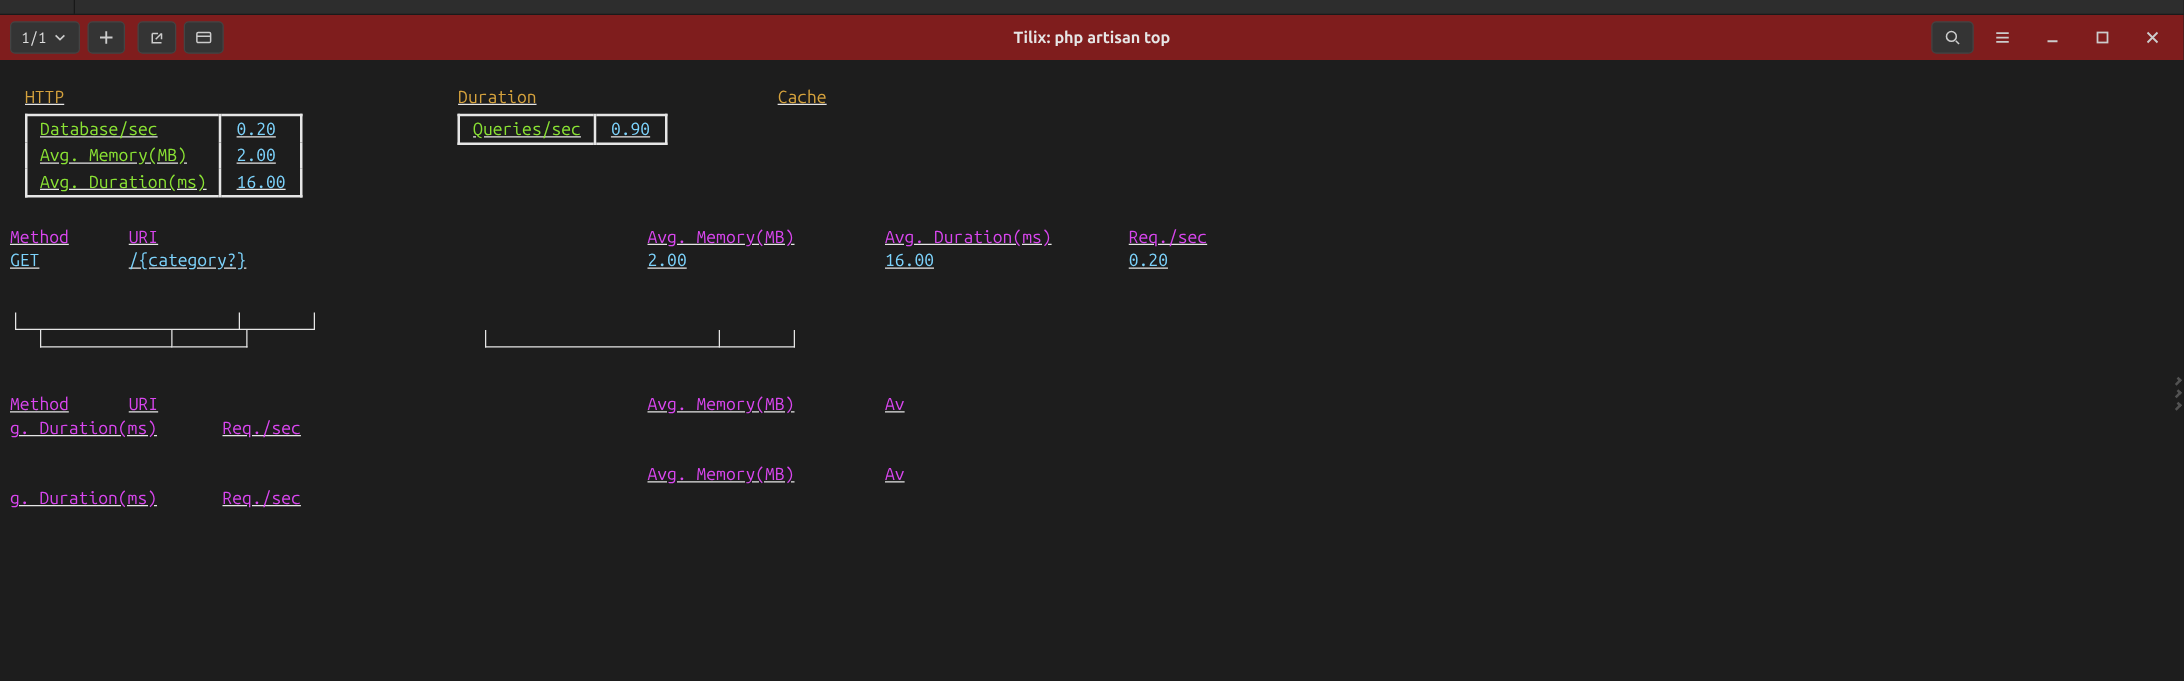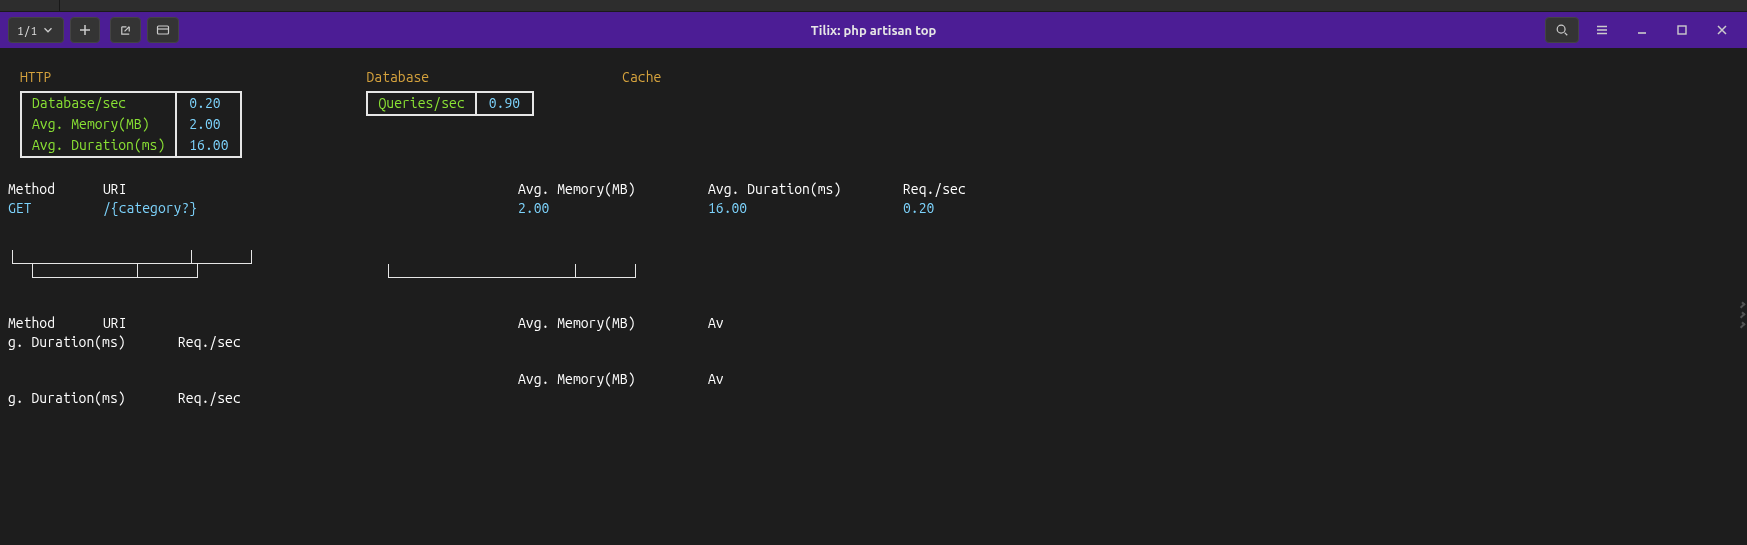--- a/index.html
+++ b/index.html
@@ -18,21 +18,21 @@
   border-bottom: 1px solid #1a1a1a;
   display: flex;
 }
 .tabbar .ghost-tab {
   width: 60px;
   height: 100%;
   border-right: 1px solid #181818;
 }
 .titlebar {
   height: 36px;
-  background: #4c1d95;
+  background: #7f1d1d;
   display: flex;
   align-items: center;
   padding: 0 8px;
   gap: 6px;
   position: relative;
 }
 .tb-btn {
   height: 26px;
   border: 1px solid #444;
   border-radius: 4px;
@@ -71,20 +71,21 @@
   color: #ccc;
   cursor: pointer;
 }
 .tb-search { border: 1px solid #444; background: #343434; }
 .terminal {
   background: #1d1d1d;
   padding: 20px 8px 8px 8px;
   height: calc(100% - 48px);
   line-height: 19px;
   position: relative;
+  text-decoration: underline;
 }
 .sect-title {
   color: #d5a23d;
 }
 .green { color: #8ae234; }
 .white { color: #7dd3fc; }
 .panel-group {
   display: flex;
   gap: 0;
 }
@@ -100,21 +101,21 @@
   padding: 1px 10px;
   border: none;
   white-space: nowrap;
   vertical-align: top;
 }
 .tbl td.valcol {
   border-left: 2px solid #e6e6e6;
   padding-left: 12px;
   padding-right: 12px;
 }
-.hcol { color: #ffffff; }
+.hcol { color: #d946ef; }
 .colrow { display: flex; }
 .colrow .c0 { width: 95px; }
 .colrow .c1 { width: 415px; }
 .colrow .c2 { width: 190px; }
 .colrow .c3 { width: 195px; }
 .colrow .c4 { width: 160px; }
 .skel {
   border: 1px solid #e6e6e6;
   border-top: none;
   height: 14px;
@@ -218,21 +219,21 @@
             </tr>
         <tr>
               <td class="green">Avg. Duration(ms)</td>
               <td class="valcol white">16.00</td>
             </tr>
       </tbody>
         </table>
     </div>
 
     <div class="panel" style="margin-left:124px">
-      <div class="sect-title">Database</div>
+      <div class="sect-title">Duration</div>
       <table class="tbl">
         <tbody>
             <tr>
               <td class="green">Queries/sec</td>
               <td class="valcol white">0.90</td>
             </tr>
       </tbody>
         </table>
     </div>
 

